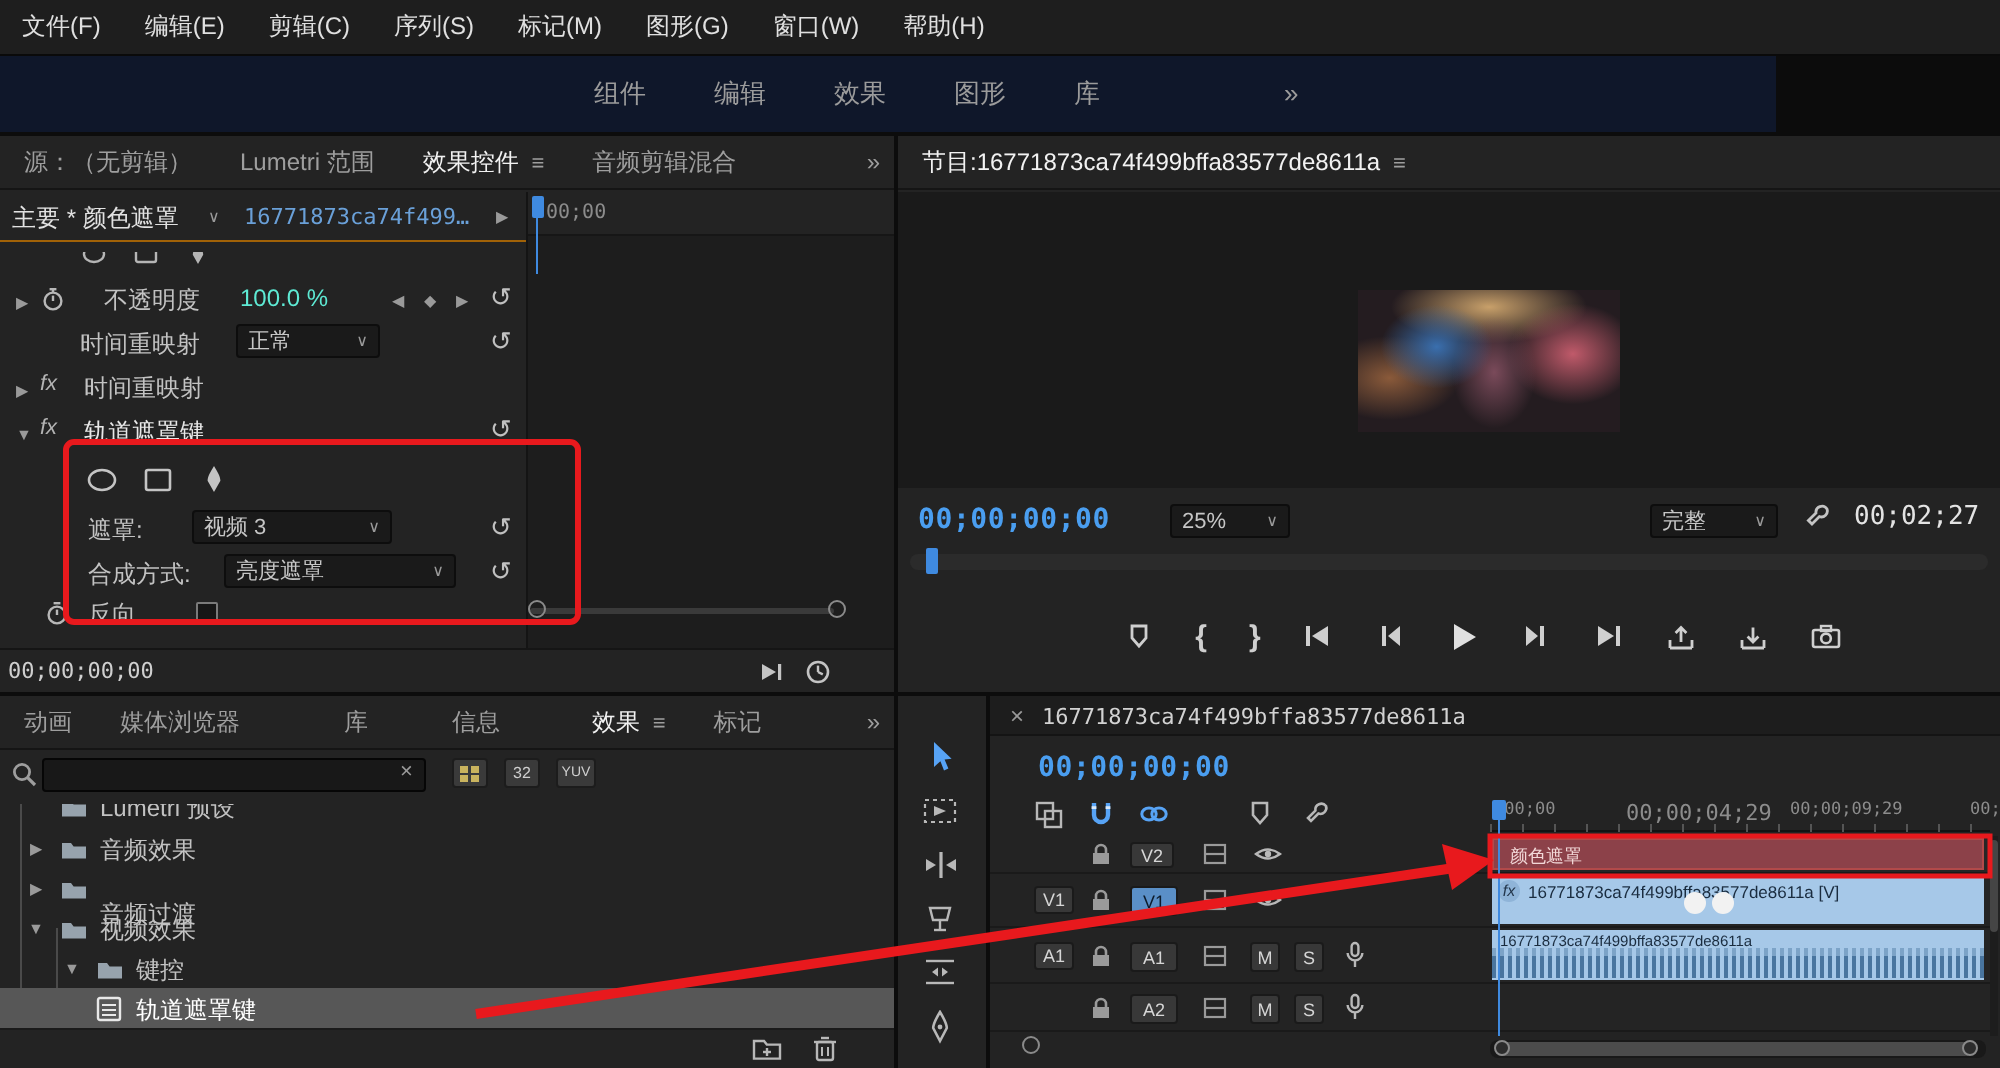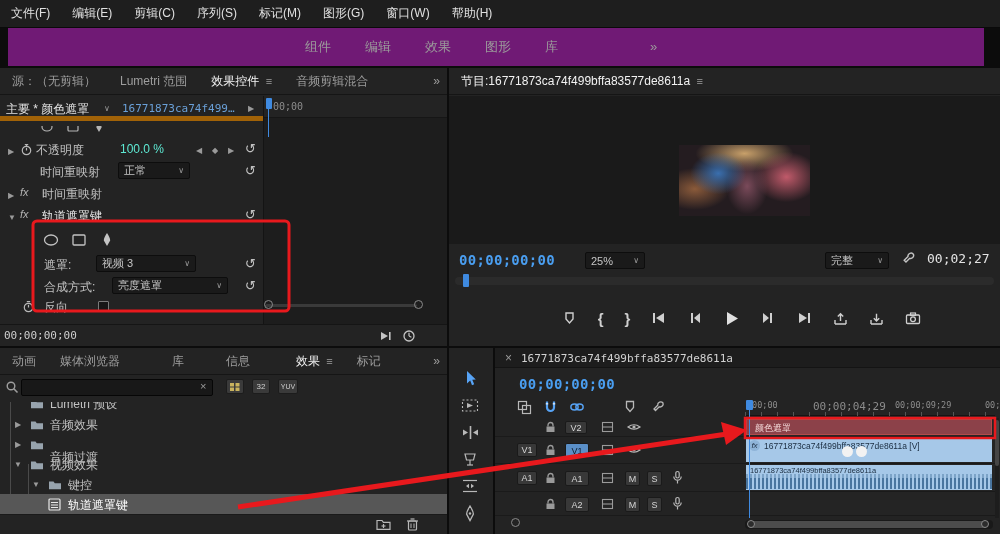--- a/index.html
+++ b/index.html
@@ -3,21 +3,21 @@
 <meta charset="utf-8">
 <style>
 *{margin:0;padding:0;box-sizing:border-box}
 html,body{width:1000px;height:534px}
 body{position:relative;background:#0c0c0c;font-family:"Liberation Sans","DejaVu Sans",sans-serif;color:#c8c8c8;font-size:12px;overflow:hidden}
 .abs{position:absolute}
 .mono{font-family:"DejaVu Sans Mono","Liberation Mono",monospace}
 .panel{position:absolute;background:#232323;overflow:hidden}
 .menubar{position:absolute;top:0;left:0;width:1000px;height:28px;background:#1e1e1e;display:flex;align-items:center;color:#e0e0e0;border-bottom:1px solid #0a0a0a}
 .menubar>div{padding:0 11px;cursor:default}
-.wsbar{position:absolute;top:28px;left:8px;width:976px;height:38px;background:#701a75;display:flex;align-items:center}
+.wsbar{position:absolute;top:28px;left:0;width:888px;height:38px;background:#0f172a;display:flex;align-items:center}
 .wstab{padding:0 17px;color:#9b9b9b;font-size:13px;line-height:38px;white-space:nowrap}
 .wstab.active{color:#54a3f2}
 .tabbar{position:relative;display:flex;align-items:center;height:27px;background:#232323;border-bottom:1px solid #151515;color:#9e9e9e;font-size:12px;white-space:nowrap;overflow:hidden}
 .tabbar .tab{padding:0 12px}
 .tab.active{color:#f2f2f2}
 .mg{color:#9e9e9e;font-size:11px;margin-left:3px}
 .ovf{position:absolute;right:4px;top:0;line-height:27px;color:#9e9e9e;background:#232323;padding:0 3px}
 .dd{position:absolute;display:flex;align-items:center;justify-content:space-between;background:#1a1a1a;border:1px solid #0d0d0d;border-radius:2px;height:17px;padding:0 5px;font-size:11px;color:#c6c6c6;white-space:nowrap;overflow:hidden}
 .car{font-size:8px;color:#9a9a9a;margin-left:5px}
 .reset{position:absolute;color:#c0c0c0;font-size:13px;line-height:1;cursor:default}
@@ -58,21 +58,21 @@
 
 <div class="panel" style="left:0;top:68px;width:447px;height:278px">
   <div class="tabbar">
     <div class="tab">源：（无剪辑）</div>
     <div class="tab">Lumetri 范围</div>
     <div class="tab active"><span>效果控件</span> <span class="mg">≡</span></div>
     <div class="tab">音频剪辑混合</div>
     <div class="ovf">»</div>
   </div>
 
-  <div class="abs" style="left:0;top:28px;width:284px;height:25px;border-bottom:5px solid #a16207">
+  <div class="abs" style="left:0;top:28px;width:284px;height:25px;border-bottom:1px solid #a16207">
     <span class="rl" style="left:6px;top:5px;color:#e2e2e2">主要 * 颜色遮罩</span>
     <span class="chev" style="left:104px;top:8px">∨</span>
     <span class="rl mono" style="left:122px;top:6px;width:118px;overflow:hidden;text-overflow:ellipsis;color:#6aa0d8;font-size:11px">16771873ca74f499...</span>
     <span class="chev" style="left:248px;top:8px">▶</span>
   </div>
 
   <div class="abs" style="left:263px;top:28px;width:184px;height:228px;background:#1d1d1d;border-left:1px solid #141414">
     <div class="abs" style="left:0;top:0;width:184px;height:22px;background:#232323;border-bottom:1px solid #161616">
       <span class="rl mono" style="left:9px;top:5px;font-size:10px;color:#8c8c8c">00;00</span>
       <div class="abs" style="left:2px;top:2px;width:6px;height:11px;background:#3f8ae0;border-radius:1px"></div>
@@ -105,21 +105,21 @@
   <div>
     <span class="chev" style="left:8px;top:79px">▶</span>
     <span class="ico" style="left:20px;top:75px">
         <svg width="13" height="13">
           <circle cx="6.5" cy="7.5" r="4.2" fill="none" stroke="#b8b8b8" stroke-width="1.2"></circle>
           <line x1="6.5" y1="7.5" x2="6.5" y2="4.8" stroke="#b8b8b8" stroke-width="1.2"></line>
           <line x1="4.8" y1="1.6" x2="8.2" y2="1.6" stroke="#b8b8b8" stroke-width="1.2"></line>
           <line x1="6.5" y1="1.6" x2="6.5" y2="3.3" stroke="#b8b8b8" stroke-width="1.2"></line>
         </svg>
       </span>
-    <span class="rl" style="left:36px;top:74px">不透明度</span>
+    <span class="rl" style="left:52px;top:74px">不透明度</span>
     <span class="rl" style="left:120px;top:74px;color:#5eead4">100.0 %</span>
     <span class="chev" style="left:196px;top:78px">◀</span>
     <span class="chev" style="left:212px;top:78px">◆</span>
     <span class="chev" style="left:228px;top:78px">▶</span>
     <span class="reset" style="left:245px;top:74px">↺</span>
   </div>
 
   <div>
     <span class="rl" style="left:40px;top:96px">时间重映射</span>
     <div class="dd" style="left:118px;top:94px;width:72px">

